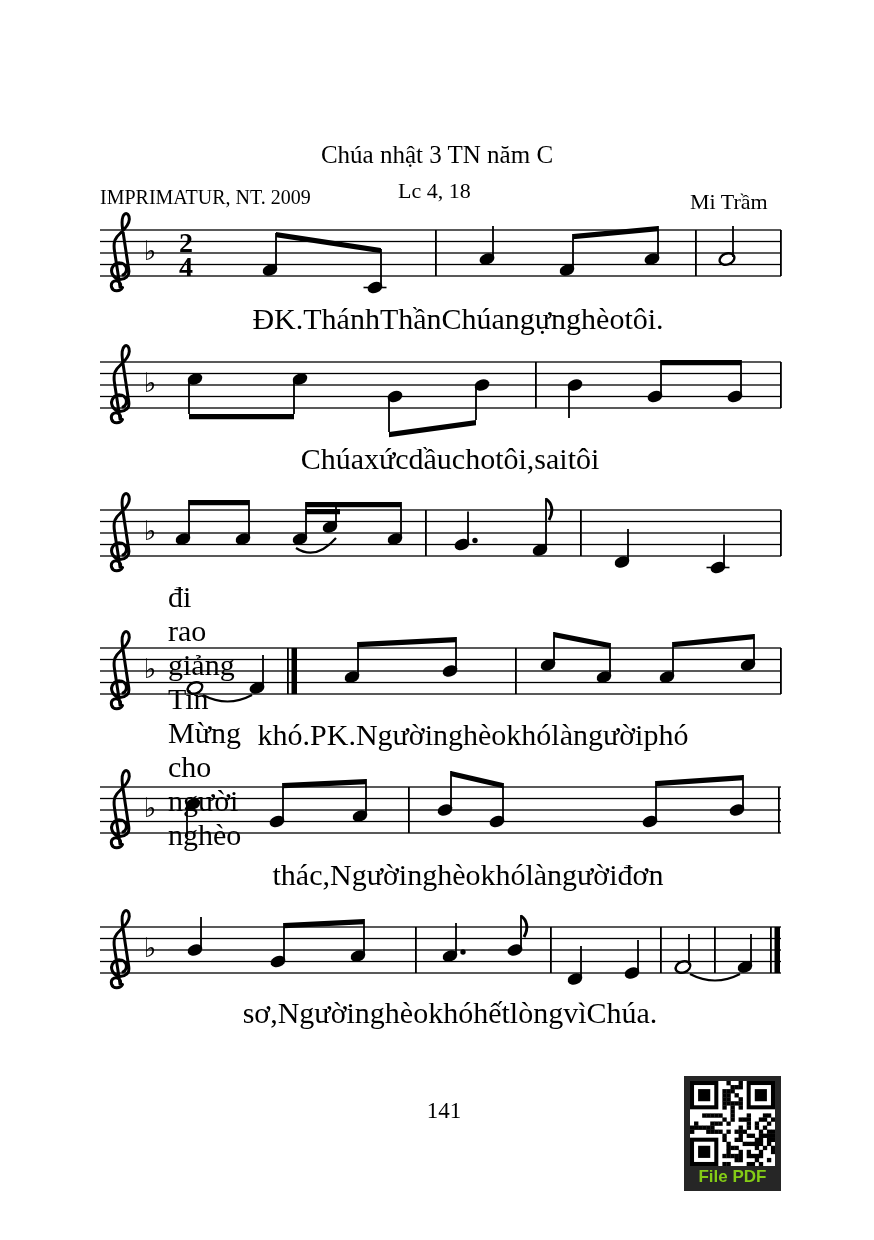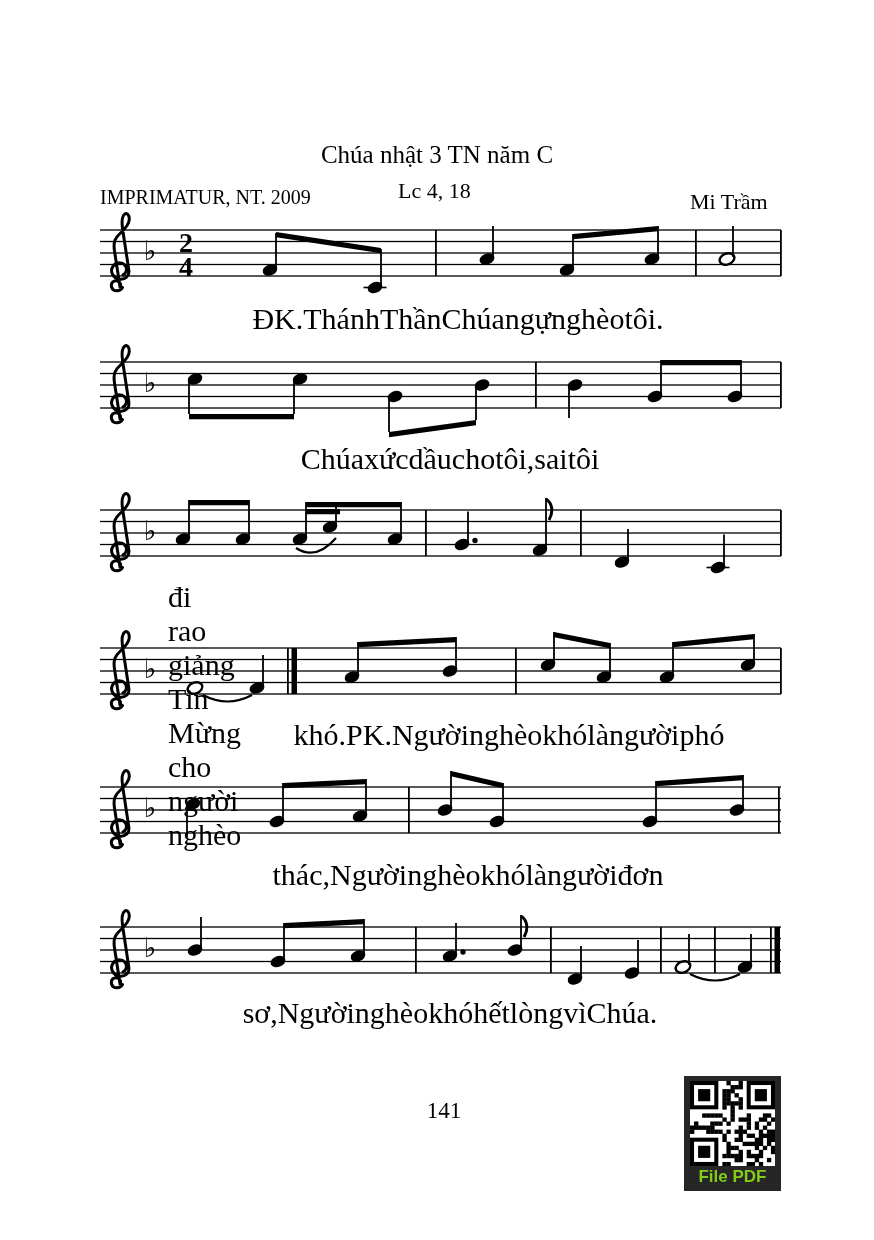--- a/index.html
+++ b/index.html
@@ -492,21 +492,21 @@
     <div class="abs lyrics" style="left: 168px; width: 594px; top: 580px; flex-direction: column;">
       <span>đi</span>
       <span>rao</span>
       <span>giảng</span>
       <span>Tin</span>
       <span>Mừng</span>
       <span>cho</span>
       <span>người</span>
       <span>nghèo</span>
     </div>
-    <div class="abs lyrics" style="left: 178px; width: 590px; top: 718px; margin-left: 36px;">
+    <div class="abs lyrics" style="left: 178px; width: 590px; top: 718px;">
       <span>khó.</span>
       <span>PK.</span>
       <span>Người</span>
       <span>nghèo</span>
       <span>khó</span>
       <span>là</span>
       <span>người</span>
       <span>phó</span>
     </div>
     <div class="abs lyrics" style="left: 178px; width: 580px; top: 858px;">

